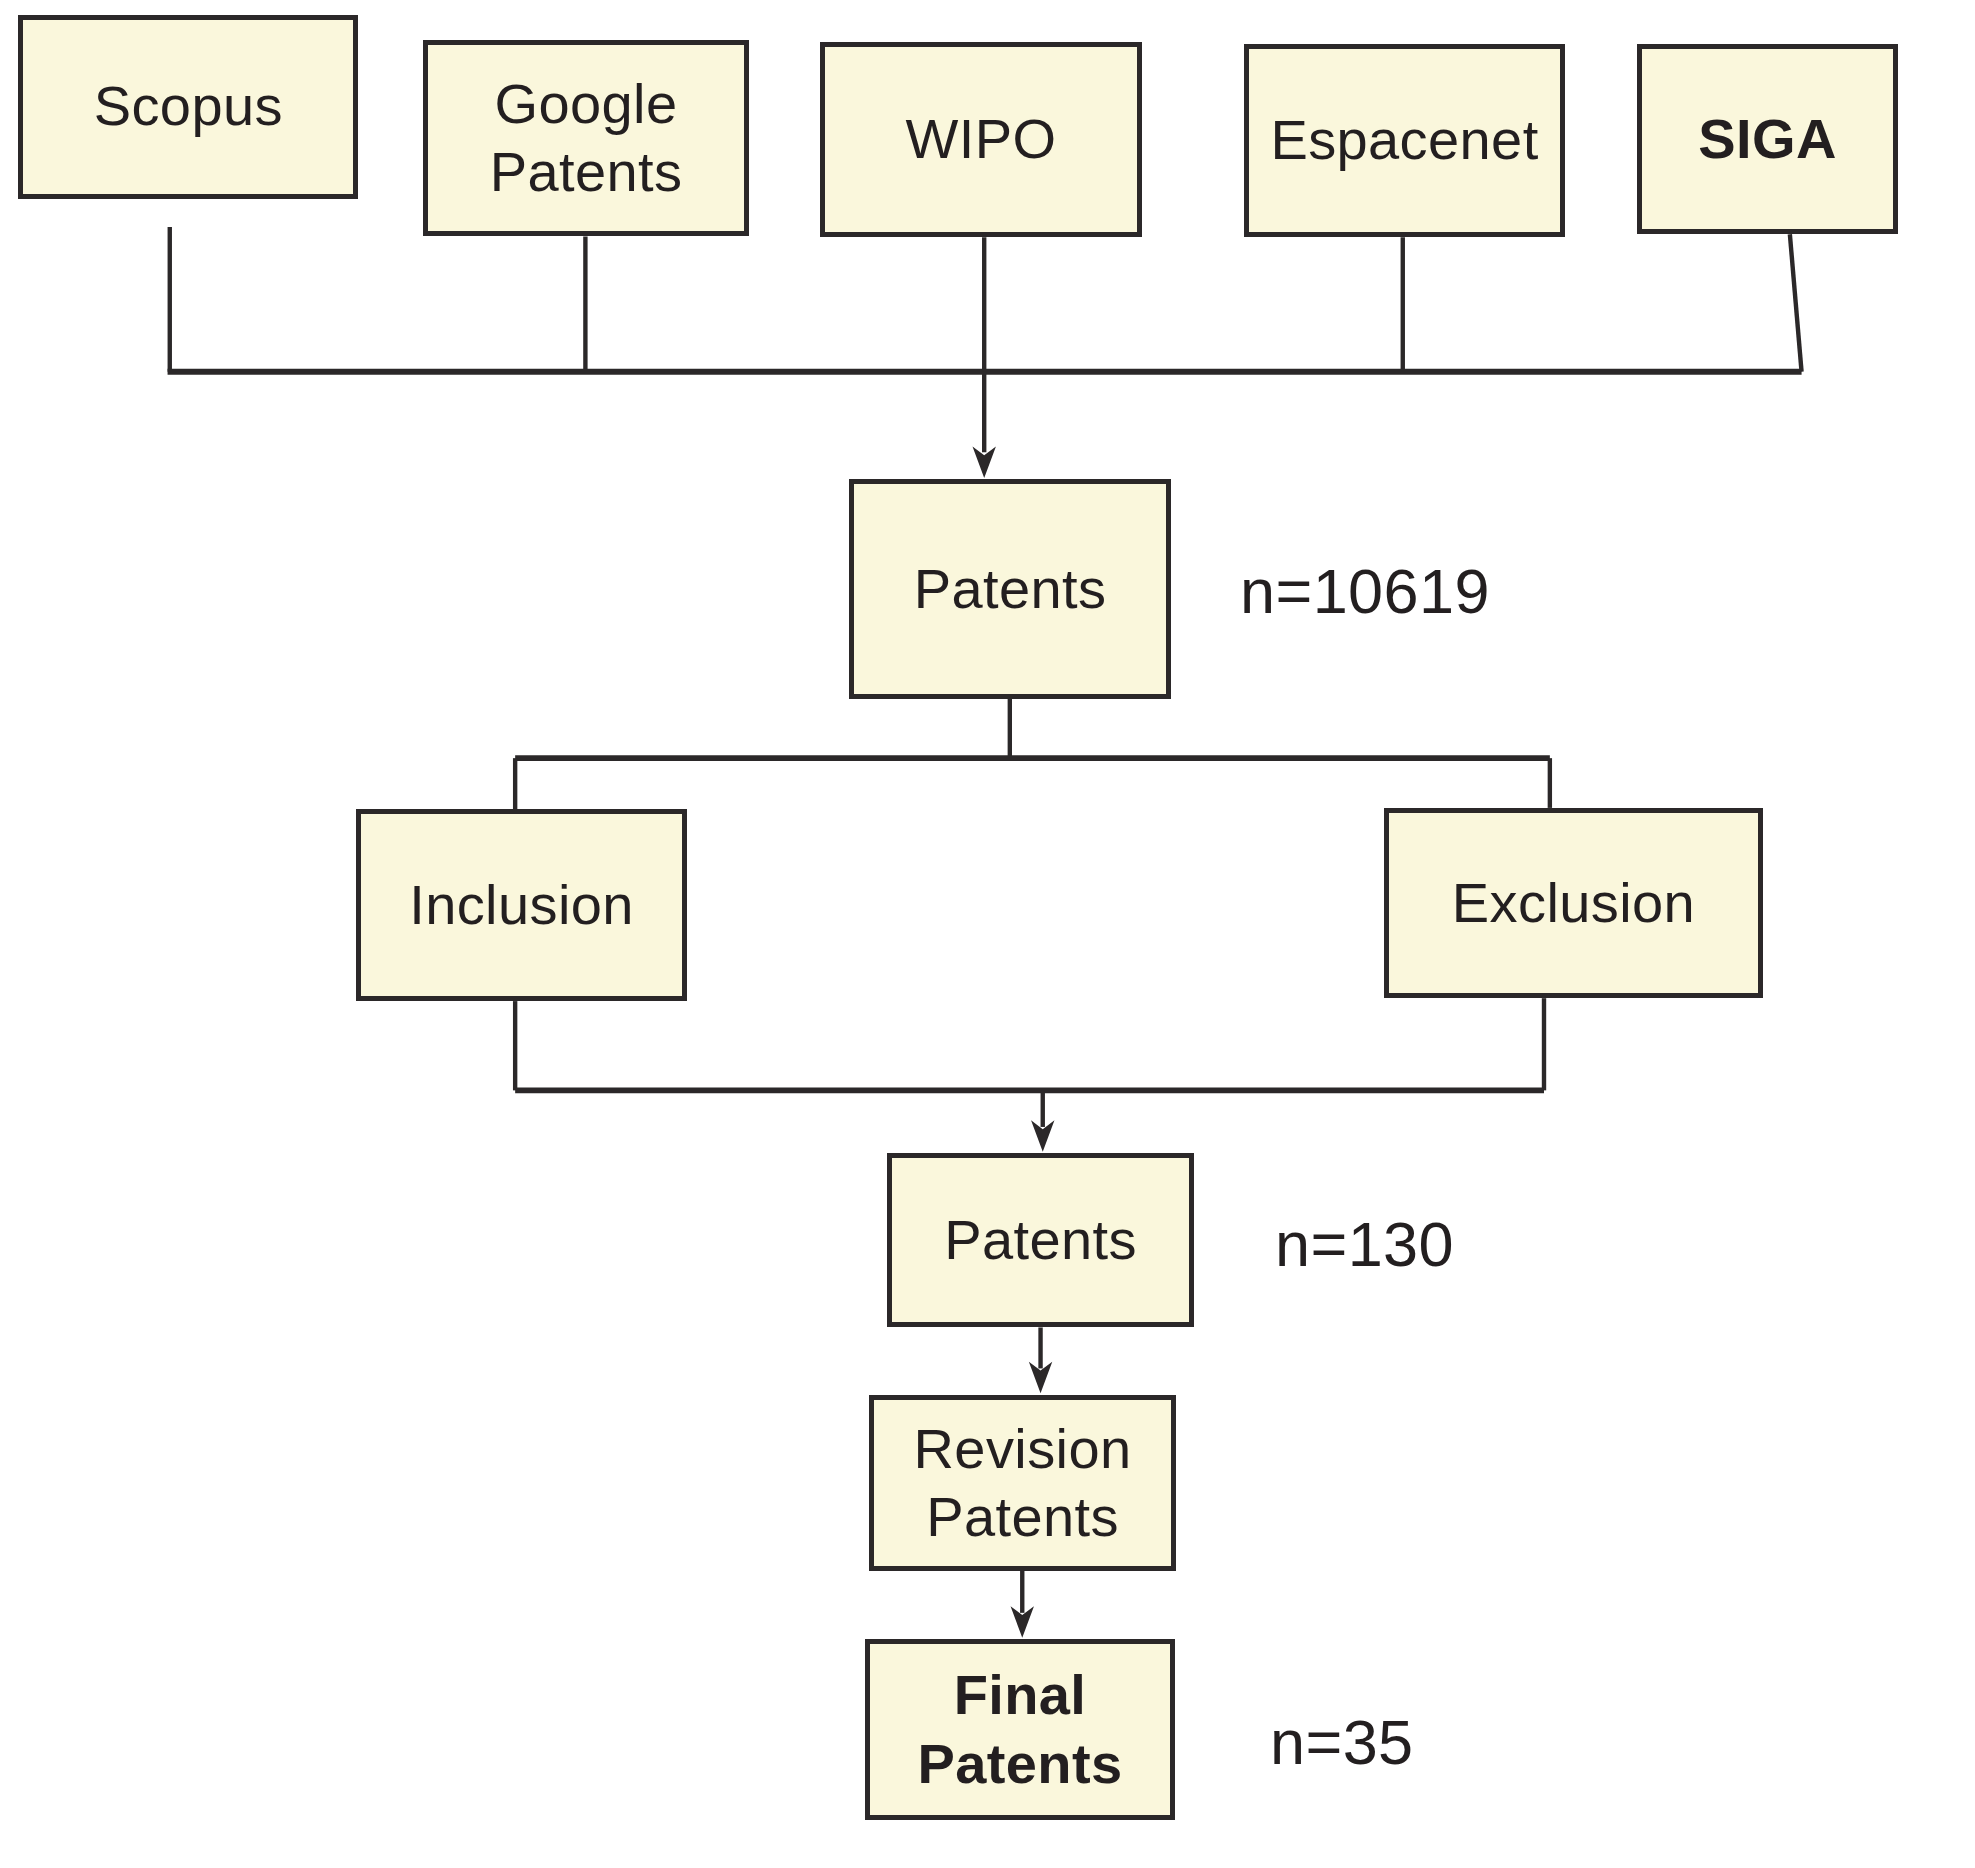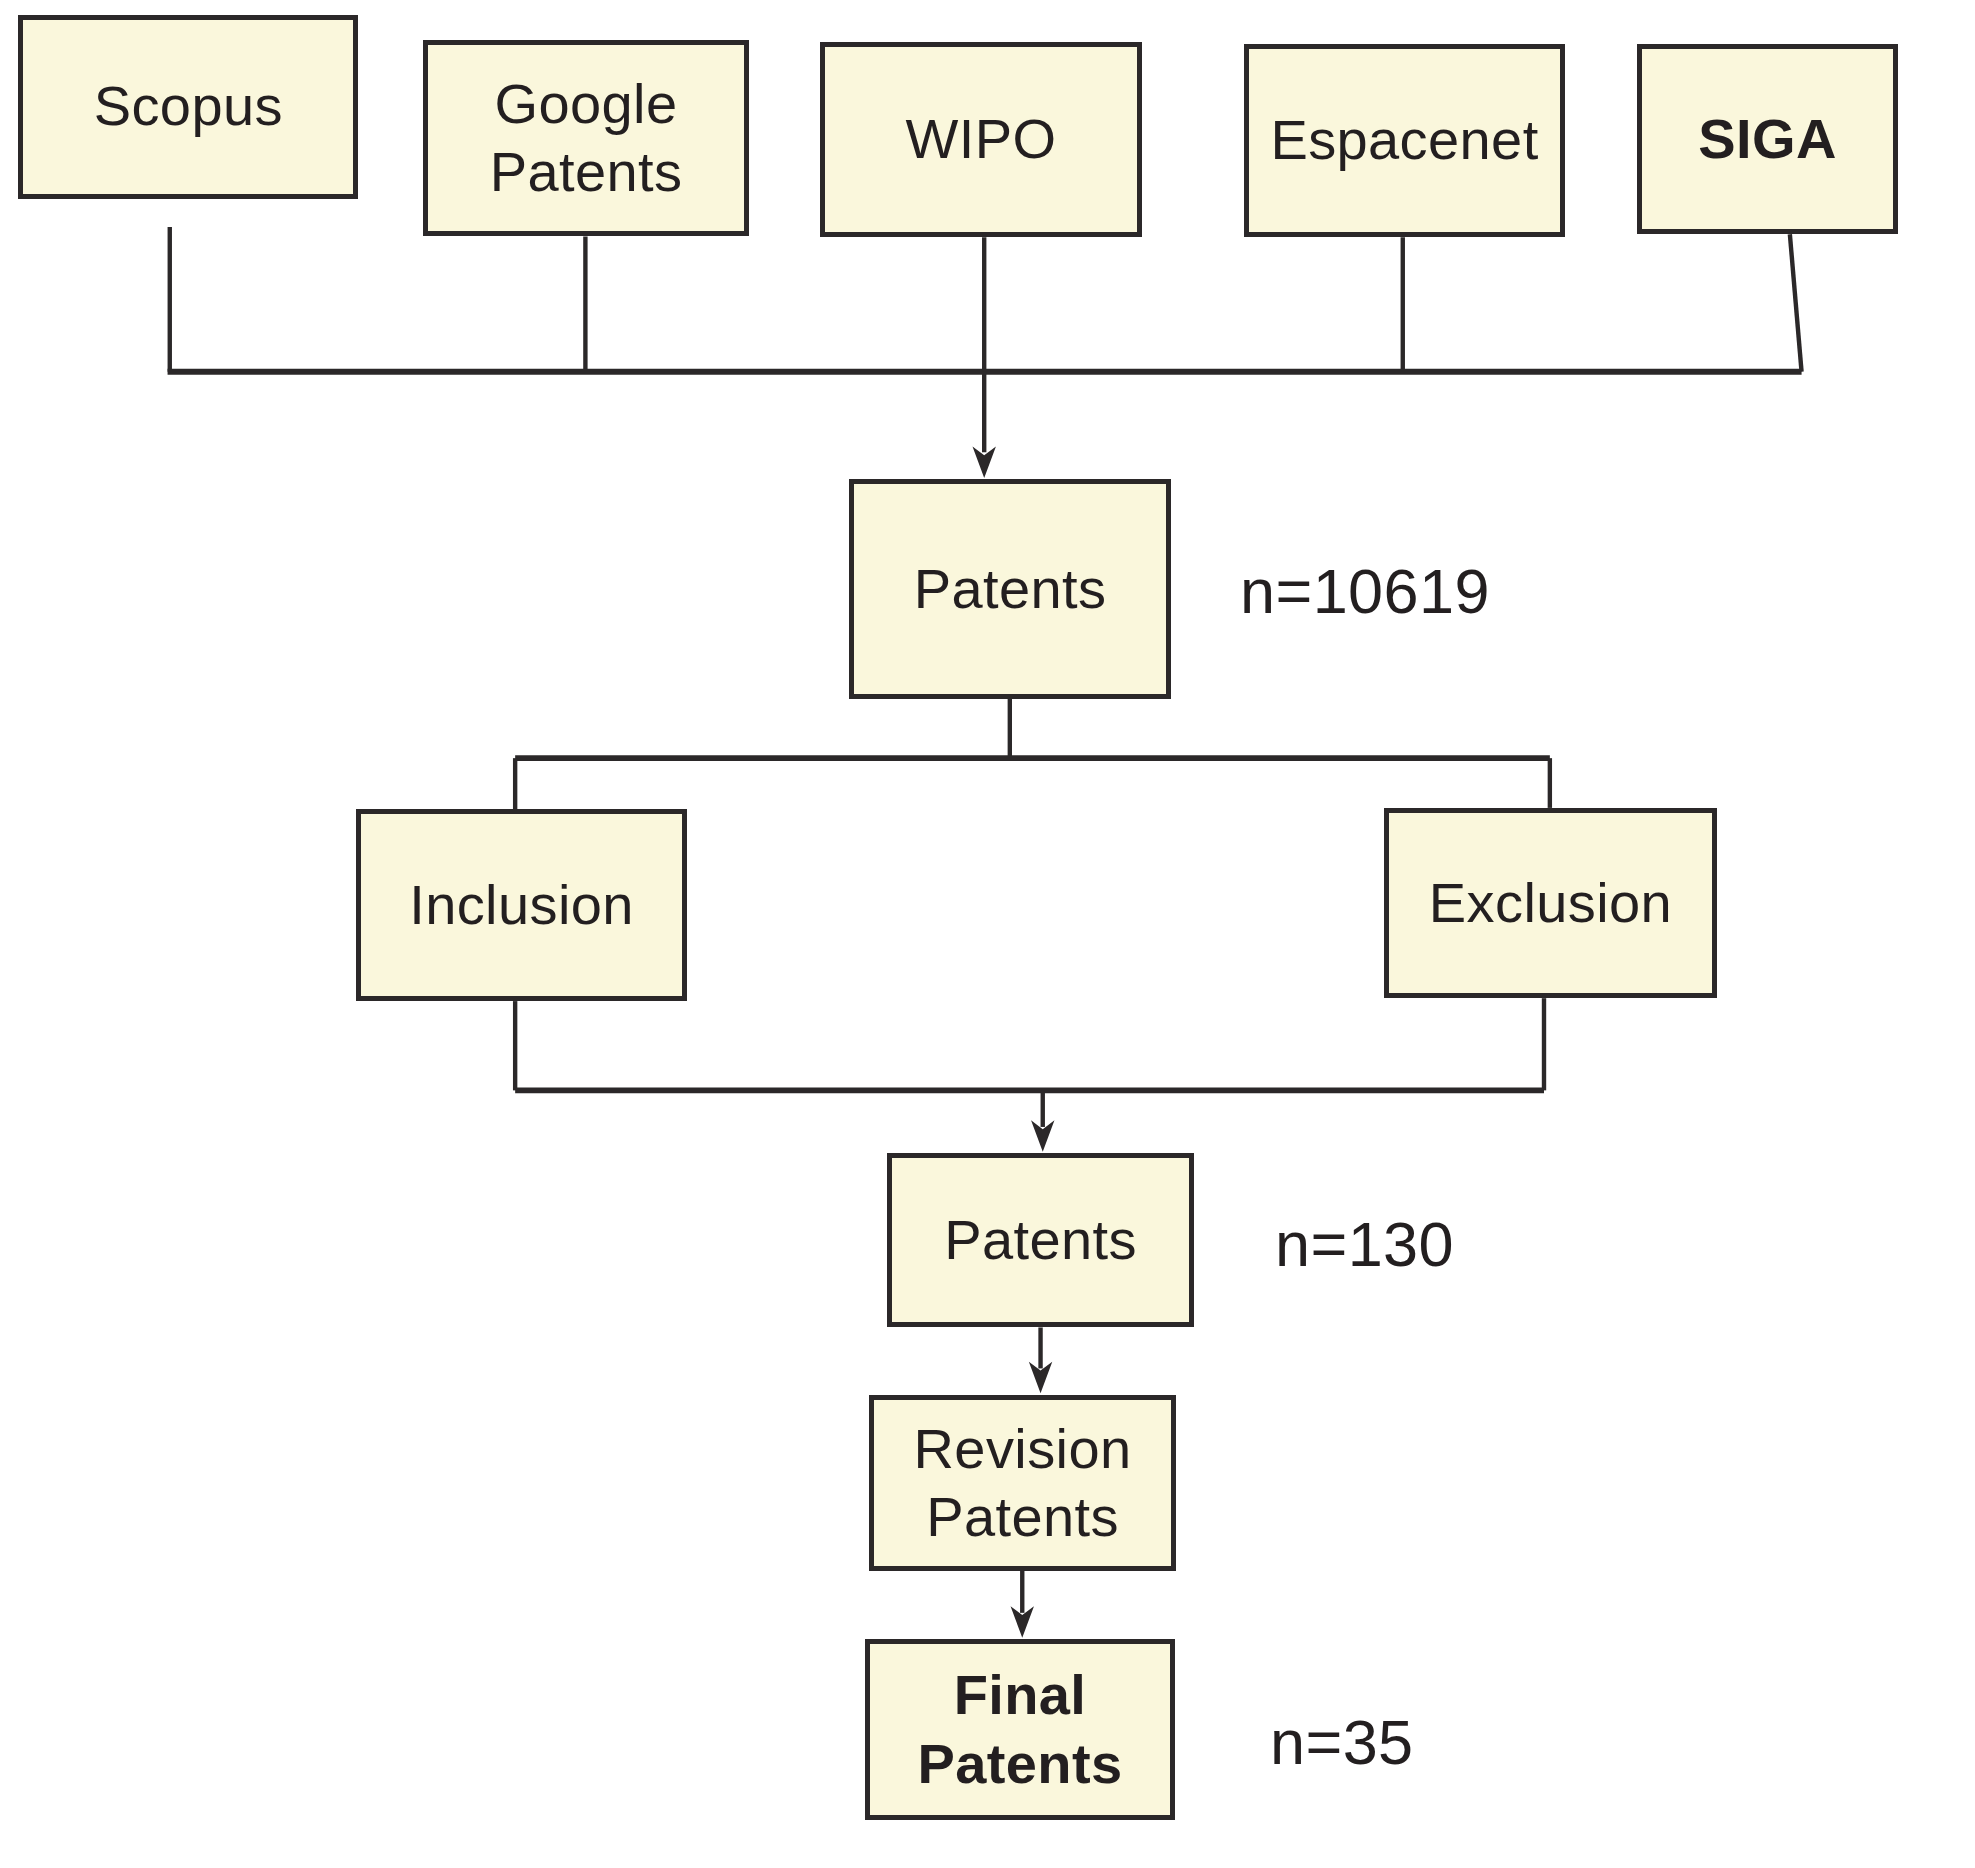--- a/index.html
+++ b/index.html
@@ -45,21 +45,21 @@
   }
   
   .box-scopus      { left: 18.3px;   top: 14.6px; width: 340px; height: 184px; }
   .box-google      { left: 423px;  top: 40px; width: 326px; height: 196px; }
   .box-wipo        { left: 820px; top: 42px; width: 322px; height: 195px; text-align: center; }
   .box-espacenet   { left: 1244px; top: 44px; width: 321px; height: 193px; }
   .box-siga        { left: 1637px; top: 44px; width: 261px; height: 190px; font-weight: bold; }
   
   .box-patents1    { left: 849px; top: 479px;  width: 322px; height: 220px; }
   .box-inclusion   { left: 356px;  top: 809px; width: 331px; height: 192px; }
-  .box-exclusion   { left: 1384px; top: 808px; width: 333px; height: 190px; }
+  .box-exclusion   { left: 1384px; top: 808px; width: 379px; height: 190px; }
   .box-patents2    { left: 887px; top: 1153px; width: 307px; height: 174px; }
   .box-revision    { left: 869px; top: 1395px; width: 307px; height: 176px; }
   .box-final       { left: 865px; top: 1639px; width: 310px; height: 181px; font-weight: bold; }
   
   .count-n1 { left: 1240px; top: 560px;  }
   .count-n2 { left: 1275px; top: 1213px; }
   .count-n3 { left: 1270px; top: 1711px; text-align: right; }
 </style>
 </head>
 <body>

